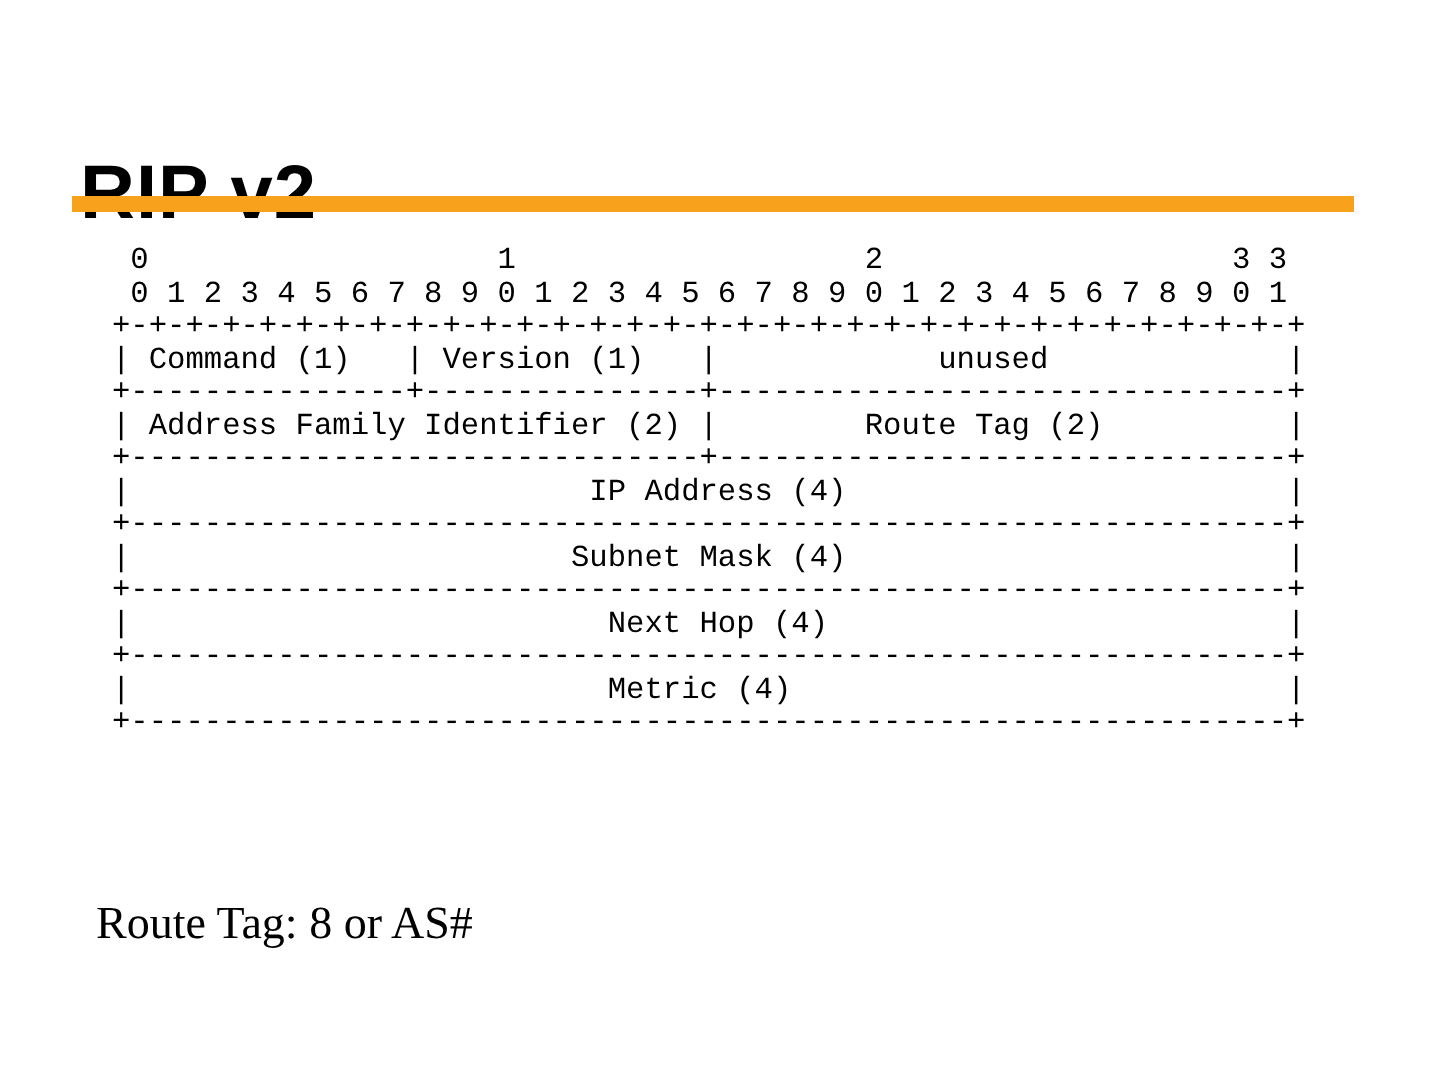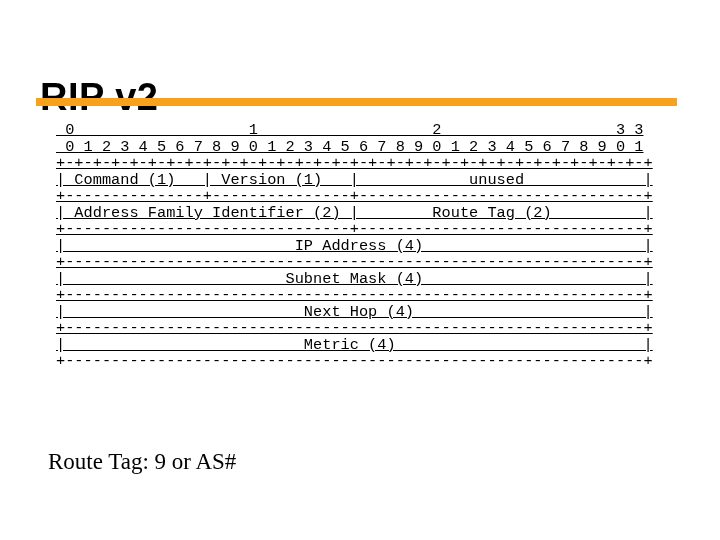--- a/index.html
+++ b/index.html
@@ -43,21 +43,20 @@
     height: 244px;      
     overflow: hidden;
   }
   .diagram-clip pre {
     margin: 0;
     font-family: "Liberation Mono", "DejaVu Sans Mono", monospace;
     font-size: 15.3px;
     line-height: 16.5px;
     color: #000000;
     white-space: pre;
-    text-decoration: underline;
   }
   .caption {
     position: absolute;
     left: 48px;
     top: 450px;
     font-family: "Liberation Serif", serif;
     font-size: 23px;
     line-height: 23px;
     color: #000000;
     white-space: nowrap;
@@ -83,15 +82,15 @@
 |                         IP Address (4)                        |
 +---------------------------------------------------------------+
 |                        Subnet Mask (4)                        |
 +---------------------------------------------------------------+
 |                          Next Hop (4)                         |
 +---------------------------------------------------------------+
 |                          Metric (4)                           |
 +---------------------------------------------------------------+</pre>
   </div>
 
-  <div class="caption">Route Tag: 9 or AS#</div>
+  <div class="caption">Route Tag: 8 or AS#</div>
 
 </div>
 
 </body></html>

